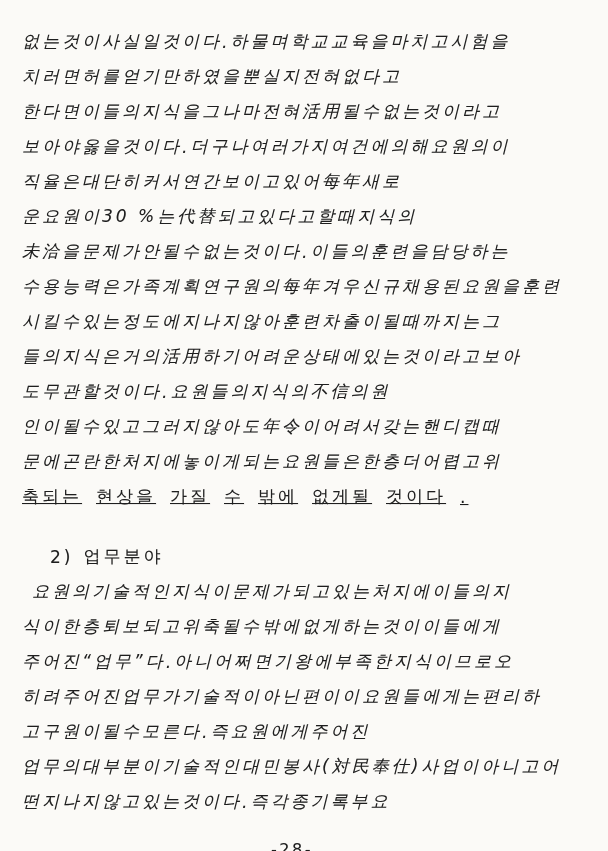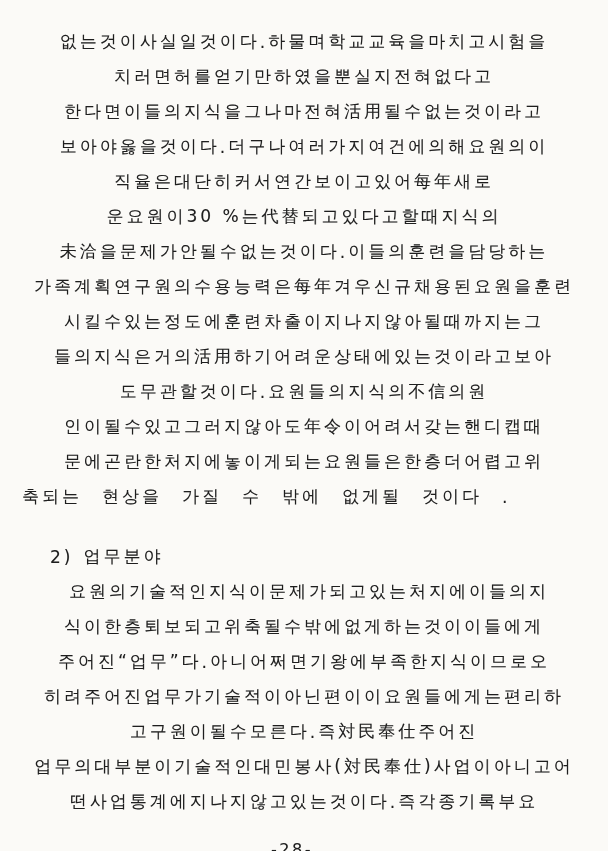--- a/index.html
+++ b/index.html
@@ -24,25 +24,27 @@
   .line {
     height: 35px;
     display: flex;
     align-items: center;
     font-size: 17px;
     letter-spacing: 3px;
     white-space: nowrap;
     text-shadow: 0.3px 0.3px 0 rgba(20,20,20,0.25);
   }
   .line.justify {
-    justify-content: center;
+    justify-content: flex-start;
+    font-style: italic;
   }
   .line.plain {
     justify-content: flex-start;
-    gap: 20px;
+    gap: 14px;
+    text-decoration: underline;
   }
   .line.heading {
     justify-content: flex-start;
     gap: 10px;
   }
   .word {
     display: inline-block;
   }
   .footer {
     margin-top: 20px;
@@ -130,35 +132,35 @@
         <span class="word">안될</span>
         <span class="word">수</span>
         <span class="word">없는</span>
         <span class="word">것이다</span>
         <span class="word">.</span>
         <span class="word">이들의</span>
         <span class="word">훈련을</span>
         <span class="word">담당하는</span>
       </div>
       <div class="line justify">
+        <span class="word">수용능력은</span>
         <span class="word">가족계획연구원의</span>
-        <span class="word">수용능력은</span>
         <span class="word">每年</span>
         <span class="word">겨우</span>
         <span class="word">신규채용된</span>
         <span class="word">요원을</span>
         <span class="word">훈련</span>
       </div>
       <div class="line justify">
         <span class="word">시킬</span>
         <span class="word">수</span>
         <span class="word">있는</span>
         <span class="word">정도에</span>
+        <span class="word">지나지않아</span>
         <span class="word">훈련차출이</span>
-        <span class="word">지나지않아</span>
         <span class="word">될</span>
         <span class="word">때</span>
         <span class="word">까지는</span>
         <span class="word">그</span>
       </div>
       <div class="line justify">
         <span class="word">들의</span>
         <span class="word">지식은</span>
         <span class="word">거의</span>
         <span class="word">活用하기</span>
@@ -261,34 +263,33 @@
         <span class="word">편리하</span>
       </div>
       <div class="line justify">
         <span class="word">고</span>
         <span class="word">구원이</span>
         <span class="word">될</span>
         <span class="word">수</span>
         <span class="word">모른다</span>
         <span class="word">.</span>
         <span class="word">즉</span>
-        <span class="word">対民奉仕</span>
+        <span class="word">요원에게</span>
         <span class="word">주어진</span>
       </div>
       <div class="line justify">
         <span class="word">업무의</span>
         <span class="word">대부분이</span>
         <span class="word">기술적인</span>
         <span class="word">대민봉사(対民奉仕)사업이</span>
         <span class="word">아니고</span>
         <span class="word">어</span>
       </div>
       <div class="line justify">
         <span class="word">떤</span>
-        <span class="word">사업통계에</span>
         <span class="word">지나지</span>
         <span class="word">않고</span>
         <span class="word">있는</span>
         <span class="word">것이다</span>
         <span class="word">.</span>
         <span class="word">즉</span>
         <span class="word">각종</span>
         <span class="word">기록부요</span>
       </div>
     </div>

